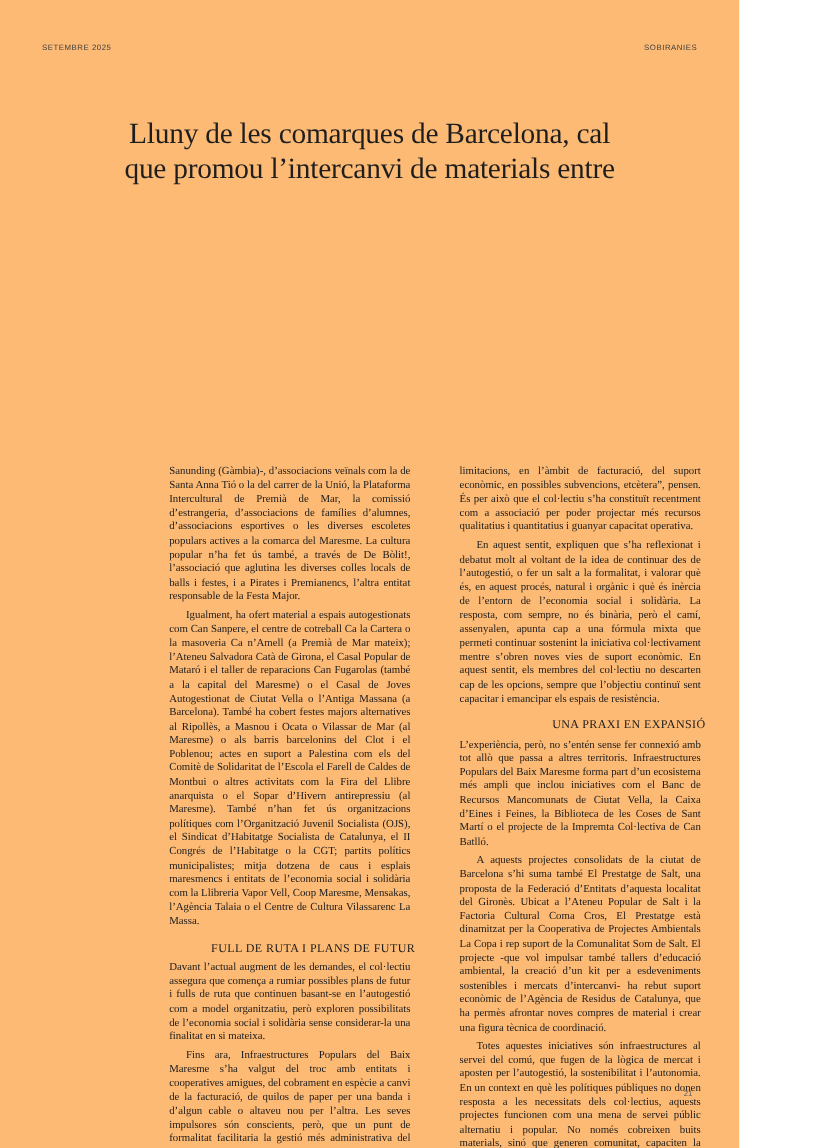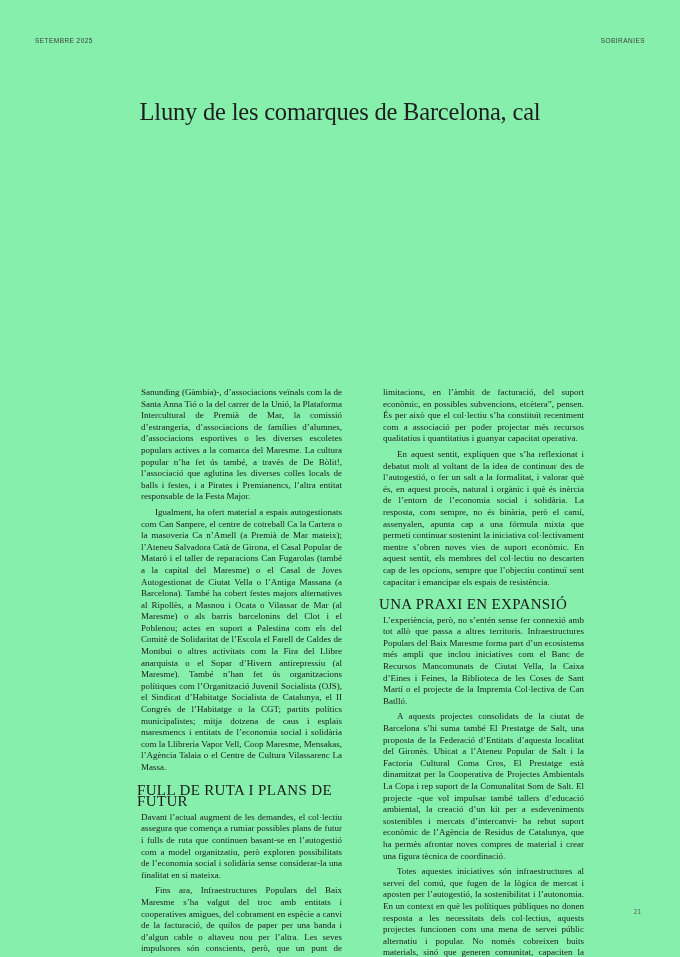--- a/index.html
+++ b/index.html
@@ -2,23 +2,23 @@
 <html lang="ca"><head>
 <meta charset="utf-8">
 <style>
   html, body {
     margin: 0;
     padding: 0;
     background: #ffffff;
   }
   .page {
     position: relative;
-    width: 680px;
+    width: 616px;
     height: 957px;
-    background: #86efac;
+    background: #fdba74;
     overflow: hidden;
     font-family: "Liberation Serif", serif;
     color: #1b1b1b;
   }
   .meta-header {
     position: absolute;
     top: 37px;
     left: 35px;
     right: 35px;
     display: flex;
@@ -57,23 +57,23 @@
     font-size: 9px;
     line-height: 11.6px;
     text-align: justify;
     color: #1b1b1b;
   }
   .col p.indent {
     text-indent: 14px;
   }
   .col .subheading {
     margin: 11px 0 0 0;
-    font-size: 15px;
+    font-size: 10px;
     line-height: 11.6px;
-    text-align: left;
+    text-align: right;
     letter-spacing: 0.35px;
     color: #1b1b1b;
     font-weight: 400;
   }
   .page-number {
     position: absolute;
     top: 908px;
     right: 39px;
     font-family: "Liberation Sans", sans-serif;
     font-size: 6.5px;
@@ -85,20 +85,21 @@
 
 <div class="page">
 
   <div class="meta-header">
     <span>SETEMBRE 2025</span>
     <span>SOBIRANIES</span>
   </div>
 
   <div class="headline">
     <div>Lluny de les comarques de Barcelona, cal</div>
+    <div>que promou l’intercanvi de materials entre</div>
   </div>
 
   <div class="columns">
     <div class="col">
       <p>Sanunding (Gàmbia)-, d’associacions veïnals com la de Santa Anna Tió o la del carrer de la Unió, la Plataforma Intercultural de Premià de Mar, la comissió d’estrangeria, d’associacions de famílies d’alumnes, d’associacions esportives o les diverses escoletes populars actives a la comarca del Maresme. La cultura popular n’ha fet ús també, a través de De Bòlit!, l’associació que aglutina les diverses colles locals de balls i festes, i a Pirates i Premianencs, l’altra entitat responsable de la Festa Major.</p>
       <p class="indent">Igualment, ha ofert material a espais autogestionats com Can Sanpere, el centre de cotreball Ca la Cartera o la masoveria Ca n’Amell (a Premià de Mar mateix); l’Ateneu Salvadora Catà de Girona, el Casal Popular de Mataró i el taller de reparacions Can Fugarolas (també a la capital del Maresme) o el Casal de Joves Autogestionat de Ciutat Vella o l’Antiga Massana (a Barcelona). També ha cobert festes majors alternatives al Ripollès, a Masnou i Ocata o Vilassar de Mar (al Maresme) o als barris barcelonins del Clot i el Poblenou; actes en suport a Palestina com els del Comitè de Solidaritat de l’Escola el Farell de Caldes de Montbui o altres activitats com la Fira del Llibre anarquista o el Sopar d’Hivern antirepressiu (al Maresme). També n’han fet ús organitzacions polítiques com l’Organització Juvenil Socialista (OJS), el Sindicat d’Habitatge Socialista de Catalunya, el II Congrés de l’Habitatge o la CGT; partits polítics municipalistes; mitja dotzena de caus i esplais maresmencs i entitats de l’economia social i solidària com la Llibreria Vapor Vell, Coop Maresme, Mensakas, l’Agència Talaia o el Centre de Cultura Vilassarenc La Massa.</p>
       <h3 class="subheading">FULL DE RUTA I PLANS DE FUTUR</h3>
       <p>Davant l’actual augment de les demandes, el col·lectiu assegura que comença a rumiar possibles plans de futur i fulls de ruta que continuen basant-se en l’autogestió com a model organitzatiu, però exploren possibilitats de l’economia social i solidària sense considerar-la una finalitat en si mateixa.</p>
       <p class="indent">Fins ara, Infraestructures Populars del Baix Maresme s’ha valgut del troc amb entitats i cooperatives amigues, del cobrament en espècie a canvi de la facturació, de quilos de paper per una banda i d’algun cable o altaveu nou per l’altra. Les seves impulsores són conscients, però, que un punt de formalitat facilitaria la gestió més administrativa del projecte. “Si el col·lectiu es va consolidant a poc a poc, cal millorar els processos, redefinir rols, endreçar tasques i consolidar estratègies”, comenten, “treballar des de la no estructura té moltes</p>
     </div>

